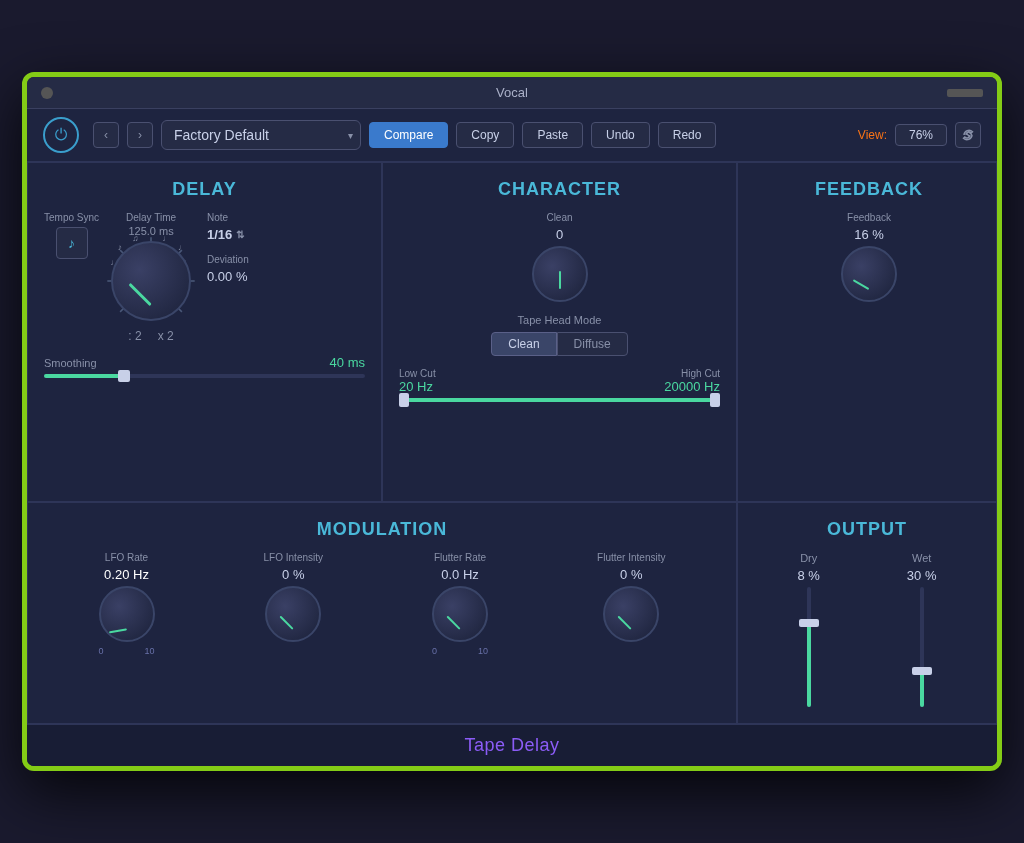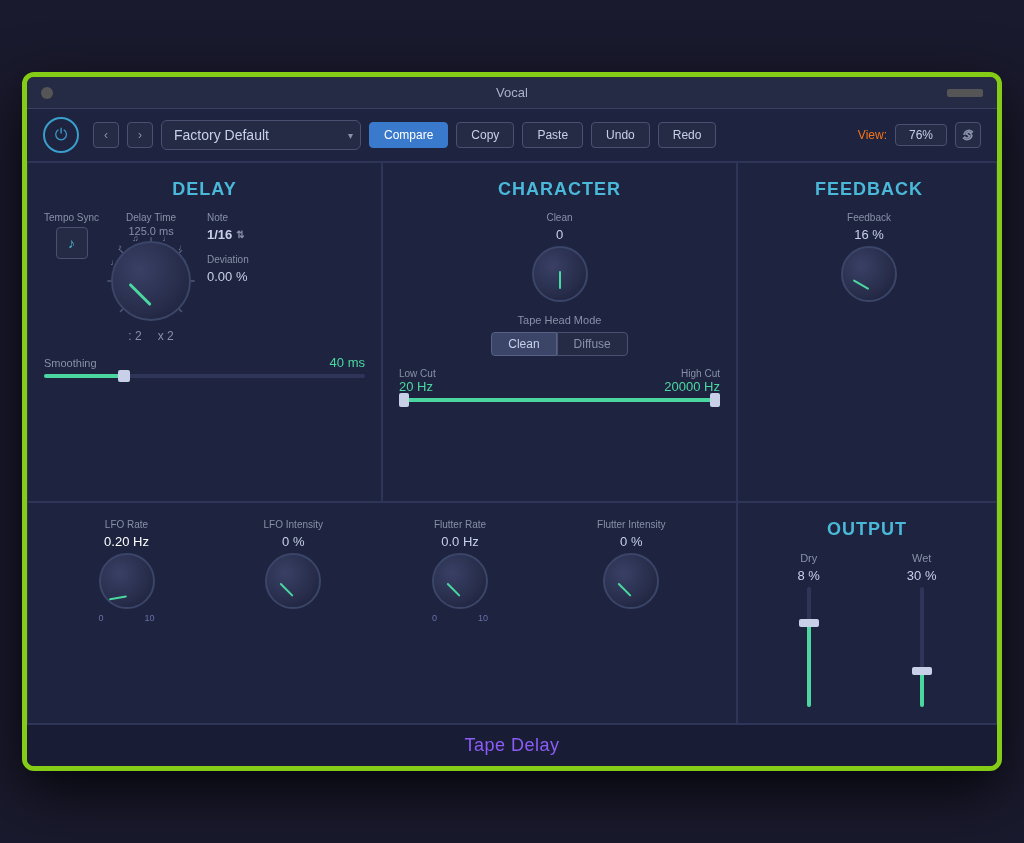--- a/index.html
+++ b/index.html
@@ -727,20 +727,21 @@
       <div class="feedback-knob-group">
         <span class="knob-group-label">Feedback</span>
         <span class="knob-value">16 %</span>
         <div class="knob knob-medium">
           <div class="knob-indicator knob-indicator-med" style="transform: translateX(-50%) rotate(-60deg); background:#4ad8a0;"></div>
         </div>
       </div>
     </div>
 
     <div class="section modulation-section">
+      <div class="section-title modulation-title">MODULATION</div>
       <div class="mod-knobs">
 
         <div class="mod-knob-group">
           <span class="knob-group-label">LFO Rate</span>
           <span class="knob-value knob-value-green">0.20 Hz</span>
           <div class="knob knob-medium">
             <div class="knob-indicator knob-indicator-med" style="transform: translateX(-50%) rotate(-100deg); background:#4ad8a0;"></div>
           </div>
           <div class="mod-range-labels">
             <span class="range-label-text">0</span>

